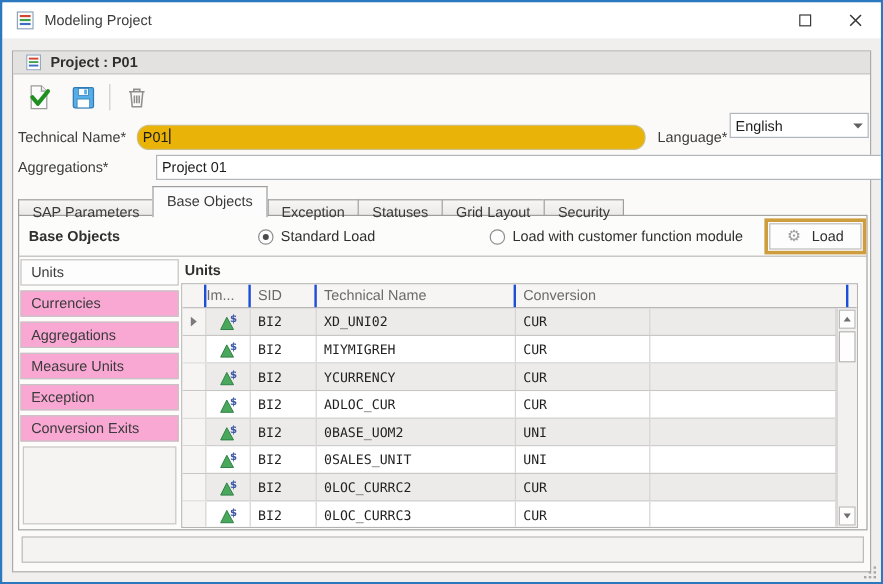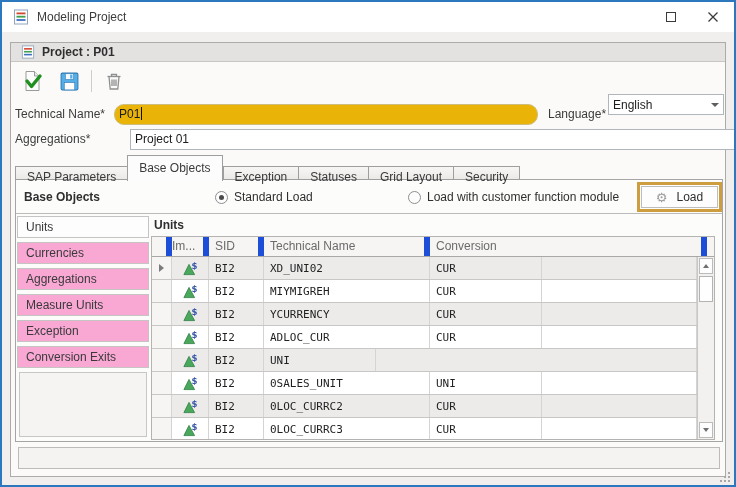--- a/index.html
+++ b/index.html
@@ -120,21 +120,21 @@
   .nav-empty { flex: 1; margin: 0 2px 2px 2px; border: 1px solid #c9c7c5; background: #f5f4f3; }
   
   .units-title { position: absolute; left: 138px; top: 38px; font-weight: bold; color: #2f2f2f; }
   .grid {
     position: absolute; left: 135px; top: 56px; width: 564px; height: 204px;
     border: 1px solid #b5b3b1; background: #fff; overflow: hidden;
   }
   .grid-header { display: flex; height: 20px; background: #f6f5f4; border-bottom: 1px solid #aaa8a6; }
   .gh-cell {
     color: #6b6b6b; line-height: 19px; padding-left: 6px;
-    border-right: 6px solid #1d4ed8; overflow: hidden; white-space: nowrap; flex: none;
+    border-right: 2px solid #1d4ed8; overflow: hidden; white-space: nowrap; flex: none;
   }
   .grid-body { position: absolute; left: 0; top: 20px; right: 17px; bottom: 0; overflow: hidden; }
   .grid-row { display: flex; height: 23px; background: #fff; border-bottom: 1px solid #c9c7c5; }
   .grid-row.alt { background: #ecebea; }
   .gc {
     flex: none; border-right: 1px solid #d6d4d2; overflow: hidden; white-space: nowrap;
     display: flex; align-items: center; padding-left: 6px;
     font-family: "DejaVu Sans Mono", monospace; font-size: 11px; color: #1f1f1f;
   }
   .c0 { width: 20px; padding-left: 0; justify-content: center; background: #f6f5f4; }
@@ -371,20 +371,21 @@
     <div class="gc c0">
                   <span class="row-ind"></span>
                 </div>
     <div class="gc c1">
       <svg width="15" height="15" viewBox="0 0 15 15">
         <path d="M6 3.4 L11.6 13.6 H0.9 Z" fill="#49A85B" stroke="#2E7D43" stroke-width="0.8"></path>
         <text x="8.6" y="7.6" font-size="8.5" font-weight="bold" fill="#3A57A8" font-family="DejaVu Sans, sans-serif">$</text>
       </svg>
     </div>
     <div class="gc c2 c-sid">BI2</div>
+    <div class="gc c3 c-tech">0BASE_UOM2</div>
     <div class="gc c4 c-type">UNI</div>
     <div class="gc c5 c-desc"></div>
   </div>
 
   <div class="grid-row">
     <div class="gc c0">
                   <span class="row-ind"></span>
                 </div>
     <div class="gc c1">
       <svg width="15" height="15" viewBox="0 0 15 15">

